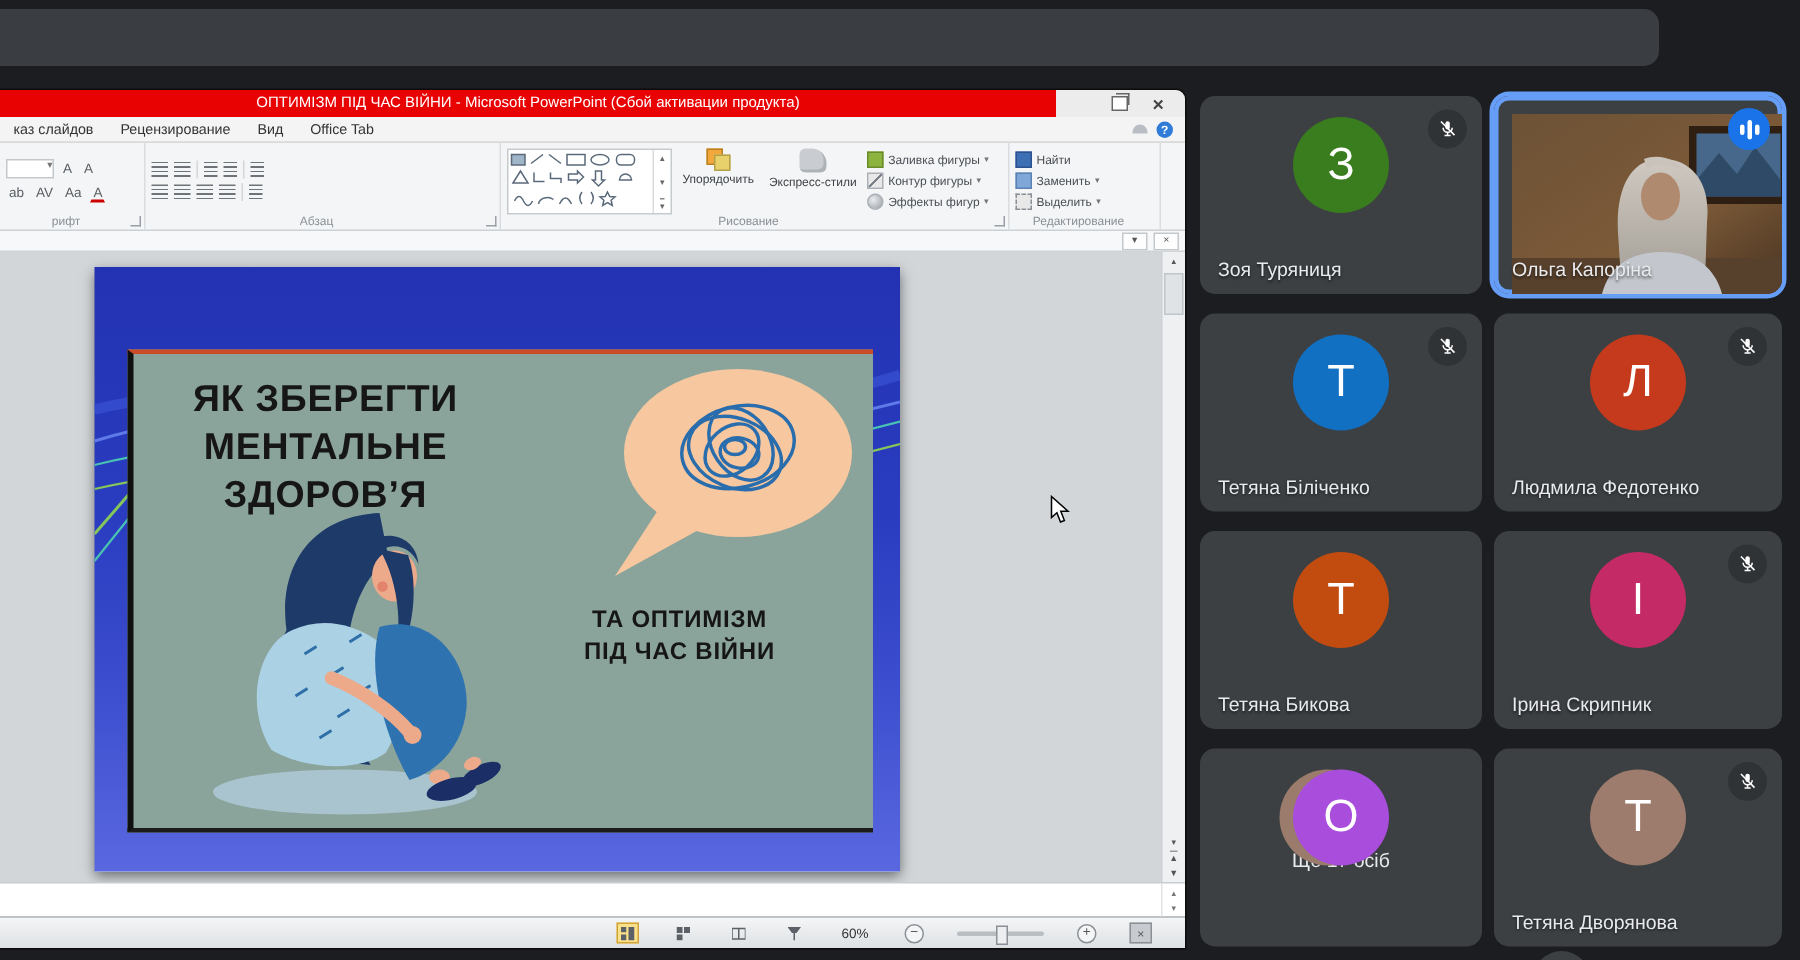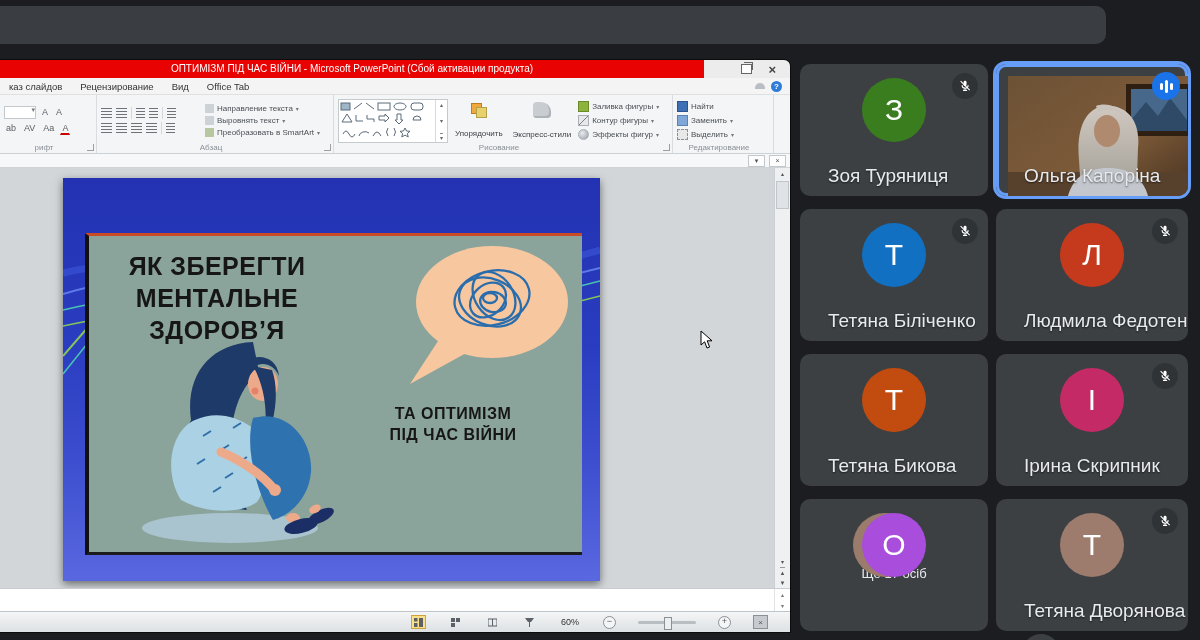--- a/index.html
+++ b/index.html
@@ -32,21 +32,21 @@
   .combo::after{content:"▾";position:absolute;right:0;top:-1px;font-size:7px;color:#777;}
   .mi{display:inline-block;width:11px;height:10px;background:
       repeating-linear-gradient(#6d7378 0 1px,transparent 1px 3px);}
   .mi.short{width:9px;}
   .sep{width:1px;height:12px;background:#d3d7da;}
   .smallbtn{display:flex;align-items:center;gap:3px;font-size:8px;color:#4a4f54;white-space:nowrap;}
   .smallbtn .bx{width:9px;height:9px;flex:0 0 auto;}
   .arr{font-size:6px;color:#777;}
   .shapebox{width:108px;height:42px;background:#fff;border:1px solid #c5cacd;display:flex;}
   .shapecol{width:11px;border-left:1px solid #d8dcde;display:flex;flex-direction:column;align-items:center;justify-content:space-between;font-size:6px;color:#666;padding:1px 0;}
-  .bigbtn{display:flex;flex-direction:column;align-items:center;justify-content:center;font-size:8px;color:#3f4347;gap:12px;padding:0 3px;white-space:nowrap;}
+  .bigbtn{display:flex;flex-direction:column;align-items:center;justify-content:flex-start;font-size:8px;color:#3f4347;gap:2px;padding:0 3px;white-space:nowrap;}
   .ic-arrange{position:relative;width:16px;height:14px;}
   .ic-arrange i{position:absolute;width:9px;height:9px;display:block;}
   .ic-arrange i:nth-child(1){left:0;top:0;background:#f2a93b;border:1px solid #b97f21;}
   .ic-arrange i:nth-child(2){left:5px;top:4px;background:#e8d06a;border:1px solid #b3a04a;}
   .ic-qstyle{width:18px;height:16px;background:#c9cdd1;border-radius:4px 10px 4px 4px;box-shadow:inset -2px -2px 0 #aeb3b8;}
   .bx-fill{background:#8db33f;border:1px solid #6b8b2a;}
   .bx-outline{background:linear-gradient(135deg,#e8e8e8 45%,#7a8088 45% 55%,#e8e8e8 55%);border:1px solid #aab0b6;}
   .bx-effects{background:radial-gradient(circle at 35% 35%,#e9ebee,#9aa0a6);border:1px solid #aab0b6;border-radius:50%;}
   .bx-find{background:#3d6fb4;border:1px solid #2c5390;}
   .bx-replace{background:#7fa7d8;border:1px solid #5c82b4;}
@@ -79,21 +79,21 @@
   .vwicon.active{background:#fbe08a;border:1px solid #cfa43b;}
   .zoomtext{font-size:9px;color:#333;margin:0 2px;}
   .zbtn{width:11px;height:11px;border-radius:50%;border:1px solid #8a9096;color:#555;font-size:9px;line-height:9px;text-align:center;background:#f4f5f6;}
   .ztrack{width:58px;height:3px;background:#b9bec2;position:relative;border-radius:2px;}
   .zthumb{position:absolute;left:45%;top:-4px;width:6px;height:11px;background:#eceef0;border:1px solid #8a9096;}
   .fitbtn{width:13px;height:12px;background:#c7cbd0;border:1px solid #8a9096;display:flex;align-items:center;justify-content:center;font-size:8px;color:#555;}
   
   .grid{position:absolute;left:800px;top:64px;display:grid;grid-template-columns:188px 192px;grid-auto-rows:132px;gap:13px 8px;}
   .tile{position:relative;background:#3c4043;border-radius:10px;overflow:hidden;}
   .tile .avatar{position:absolute;left:50%;top:46px;transform:translate(-50%,-50%);width:64px;height:64px;border-radius:50%;display:flex;align-items:center;justify-content:center;color:#fff;font-size:30px;}
-  .tile-name{position:absolute;left:12px;bottom:9px;color:#e8eaed;font-size:19px;text-shadow:0 1px 2px rgba(0,0,0,.6);white-space:nowrap;margin-left:16px;}
+  .tile-name{position:absolute;left:12px;bottom:9px;color:#e8eaed;font-size:13px;text-shadow:0 1px 2px rgba(0,0,0,.6);white-space:nowrap;}
   .mic-off{position:absolute;right:10px;top:9px;width:26px;height:26px;border-radius:50%;background:rgba(38,40,43,.55);display:flex;align-items:center;justify-content:center;}
   .tile.video{padding:12px;}
   .tile.speaking{box-shadow:0 0 0 3px #669df6 inset, 0 0 0 3px #669df6;}
   .audio-badge{position:absolute;right:8px;top:8px;width:28px;height:28px;border-radius:50%;background:#1a73e8;display:flex;align-items:center;justify-content:center;gap:2px;}
   .audio-badge i{width:3px;background:#fff;border-radius:2px;display:block;}
   .audio-badge i:nth-child(1){height:7px;}
   .audio-badge i:nth-child(2){height:13px;}
   .audio-badge i:nth-child(3){height:7px;}
   .tile.overflow{display:flex;flex-direction:column;align-items:center;justify-content:center;gap:16px;}
   .mini-av{width:42px;height:42px;border-radius:50%;display:flex;align-items:center;justify-content:center;color:#fff;font-size:20px;}
@@ -164,37 +164,20 @@
             <span class="sep"></span>
             <span class="mi short"></span>
           </div>
           <div class="rrow">
             <span class="mi"></span>
             <span class="mi"></span>
             <span class="mi"></span>
             <span class="mi"></span>
             <span class="sep"></span>
             <span class="mi short"></span>
-          </div>
-        </div>
-        <div class="rcol" style="justify-content:center;">
-          <div class="smallbtn">
-            <span class="bx" style="background:#cdd2d6;"></span>
-            <span>Направление текста</span>
-            <span class="arr">▾</span>
-          </div>
-          <div class="smallbtn">
-            <span class="bx" style="background:#cdd2d6;"></span>
-            <span>Выровнять текст</span>
-            <span class="arr">▾</span>
-          </div>
-          <div class="smallbtn">
-            <span class="bx" style="background:#b7c8a0;"></span>
-            <span>Преобразовать в SmartArt</span>
-            <span class="arr">▾</span>
           </div>
         </div>
         <div class="rgroup-label">Абзац</div>
         <span class="dlg"></span>
       </div>
 
       <div class="rgroup" style="width:330px;">
         <div class="shapebox">
           <svg width="96" height="40" viewBox="0 0 96 40">
             <g stroke="#5b6a7a" stroke-width="1" fill="none">

